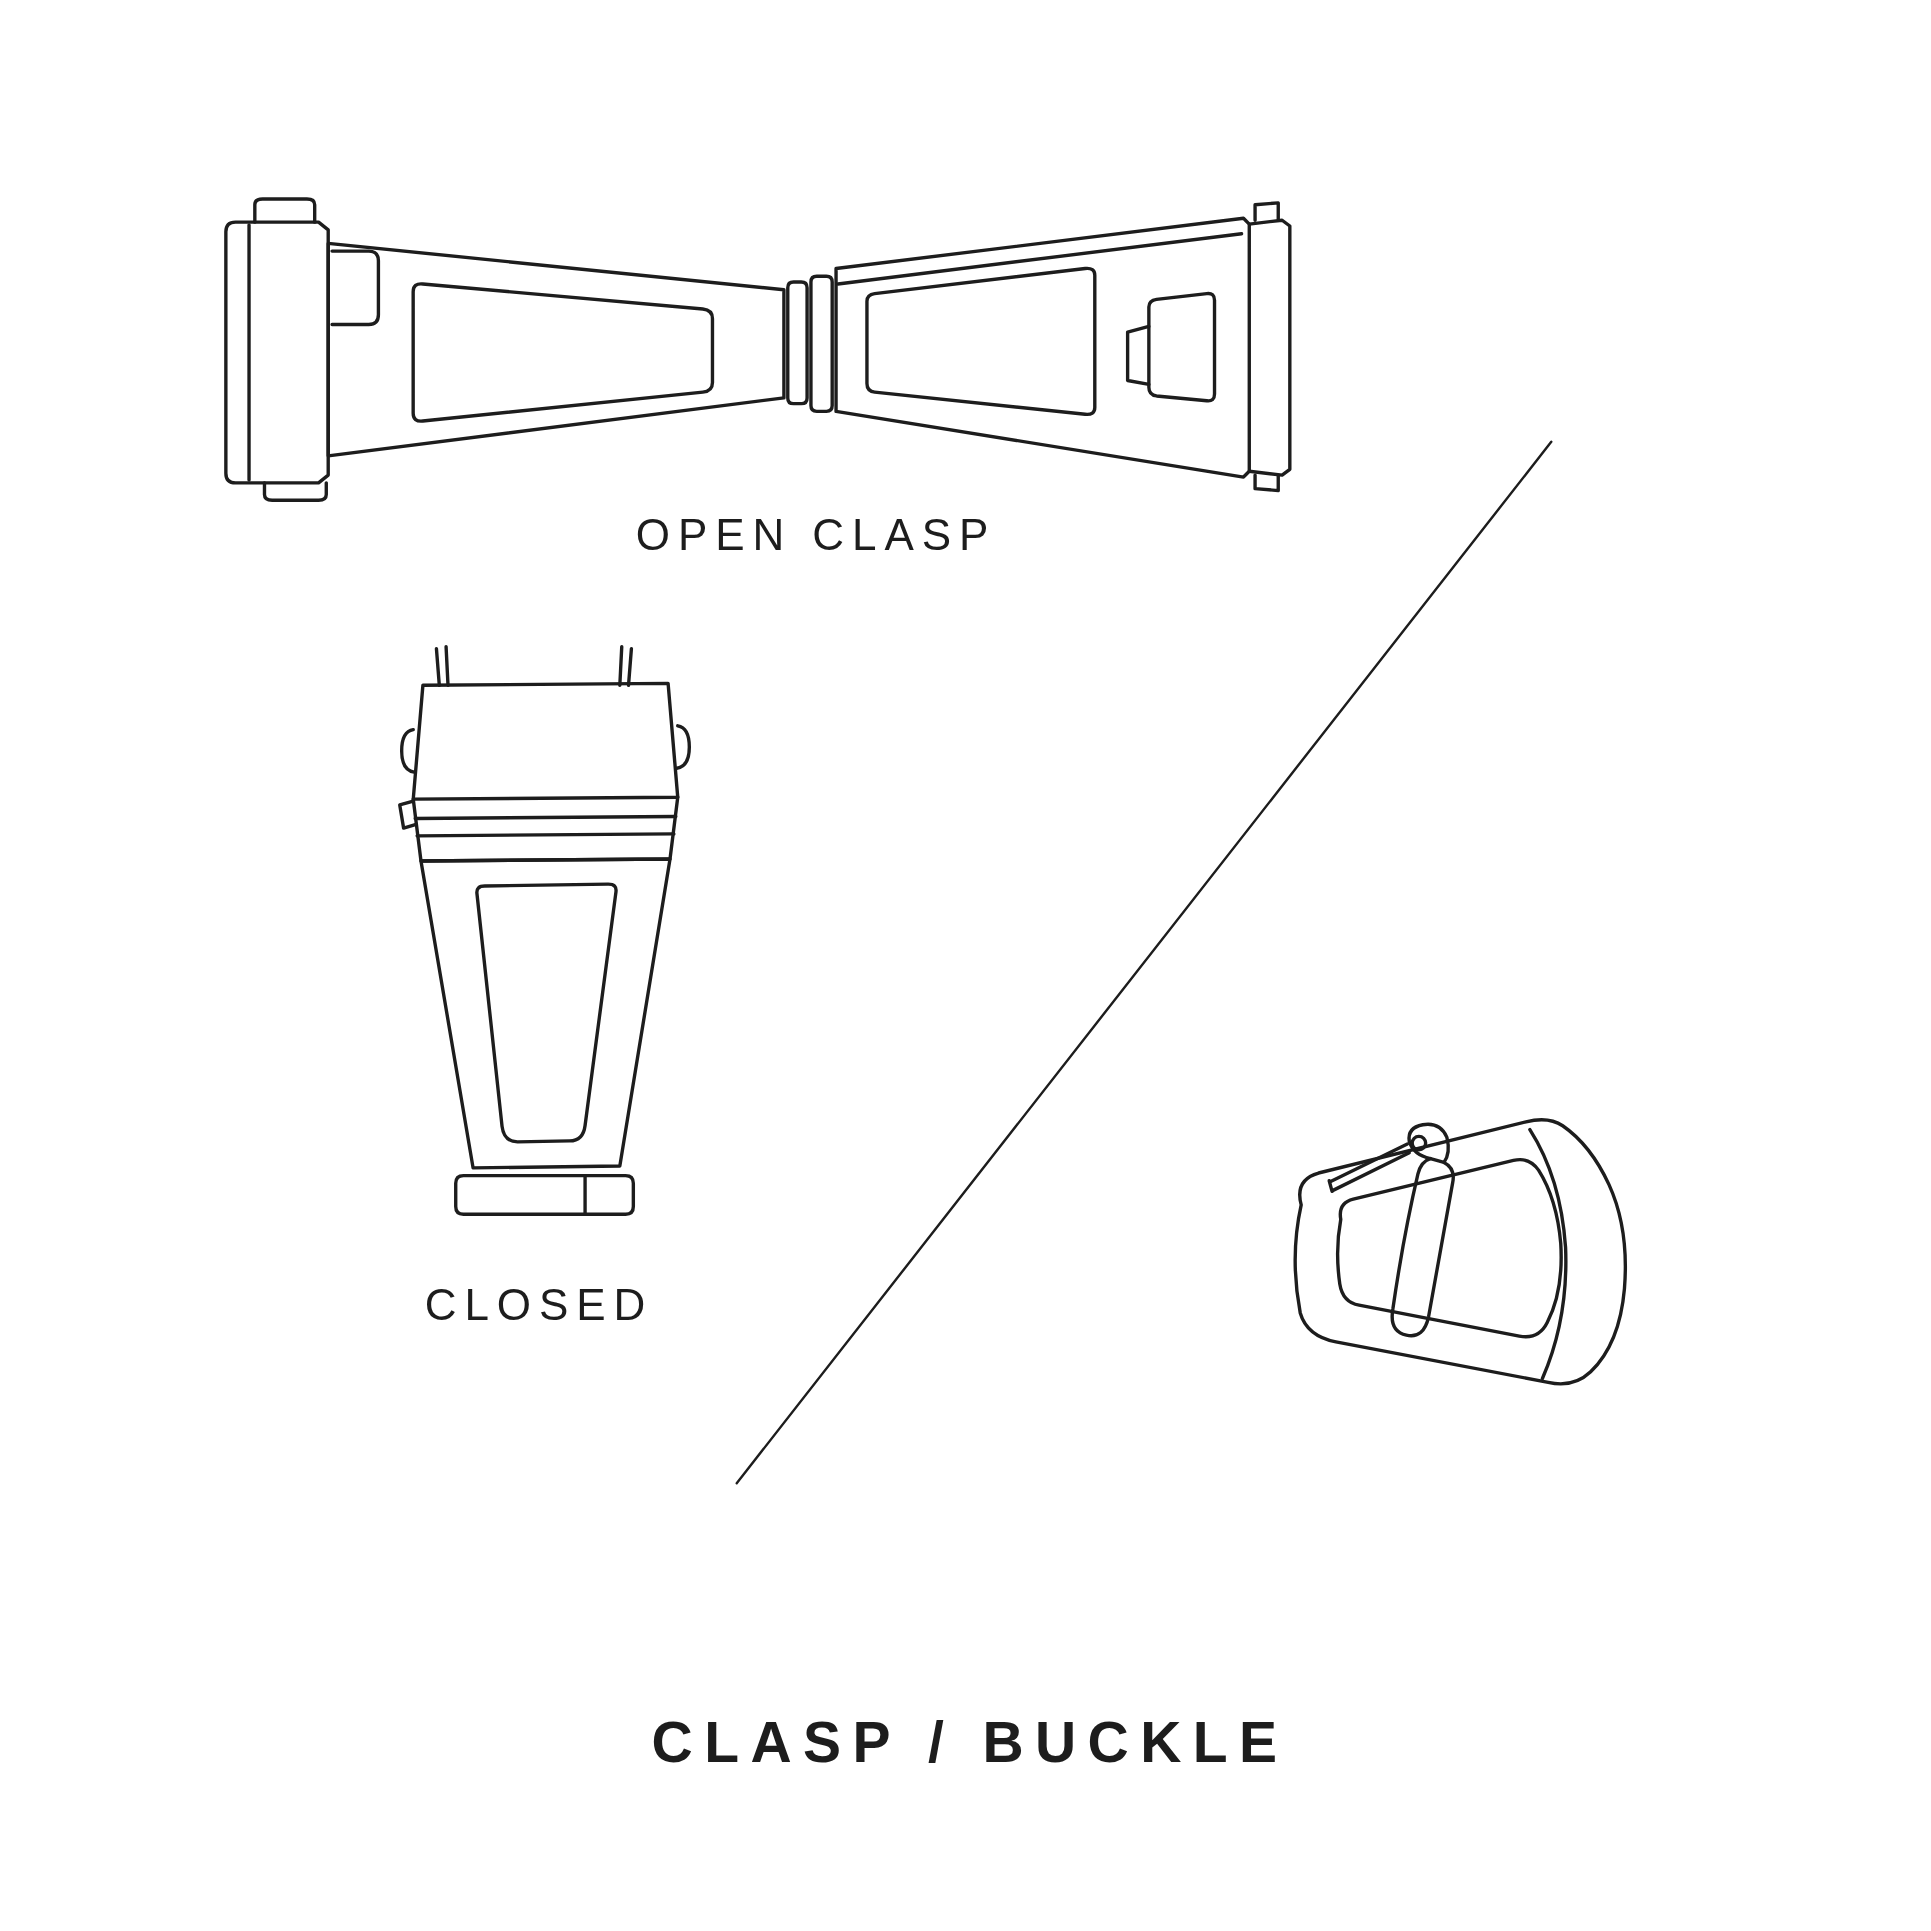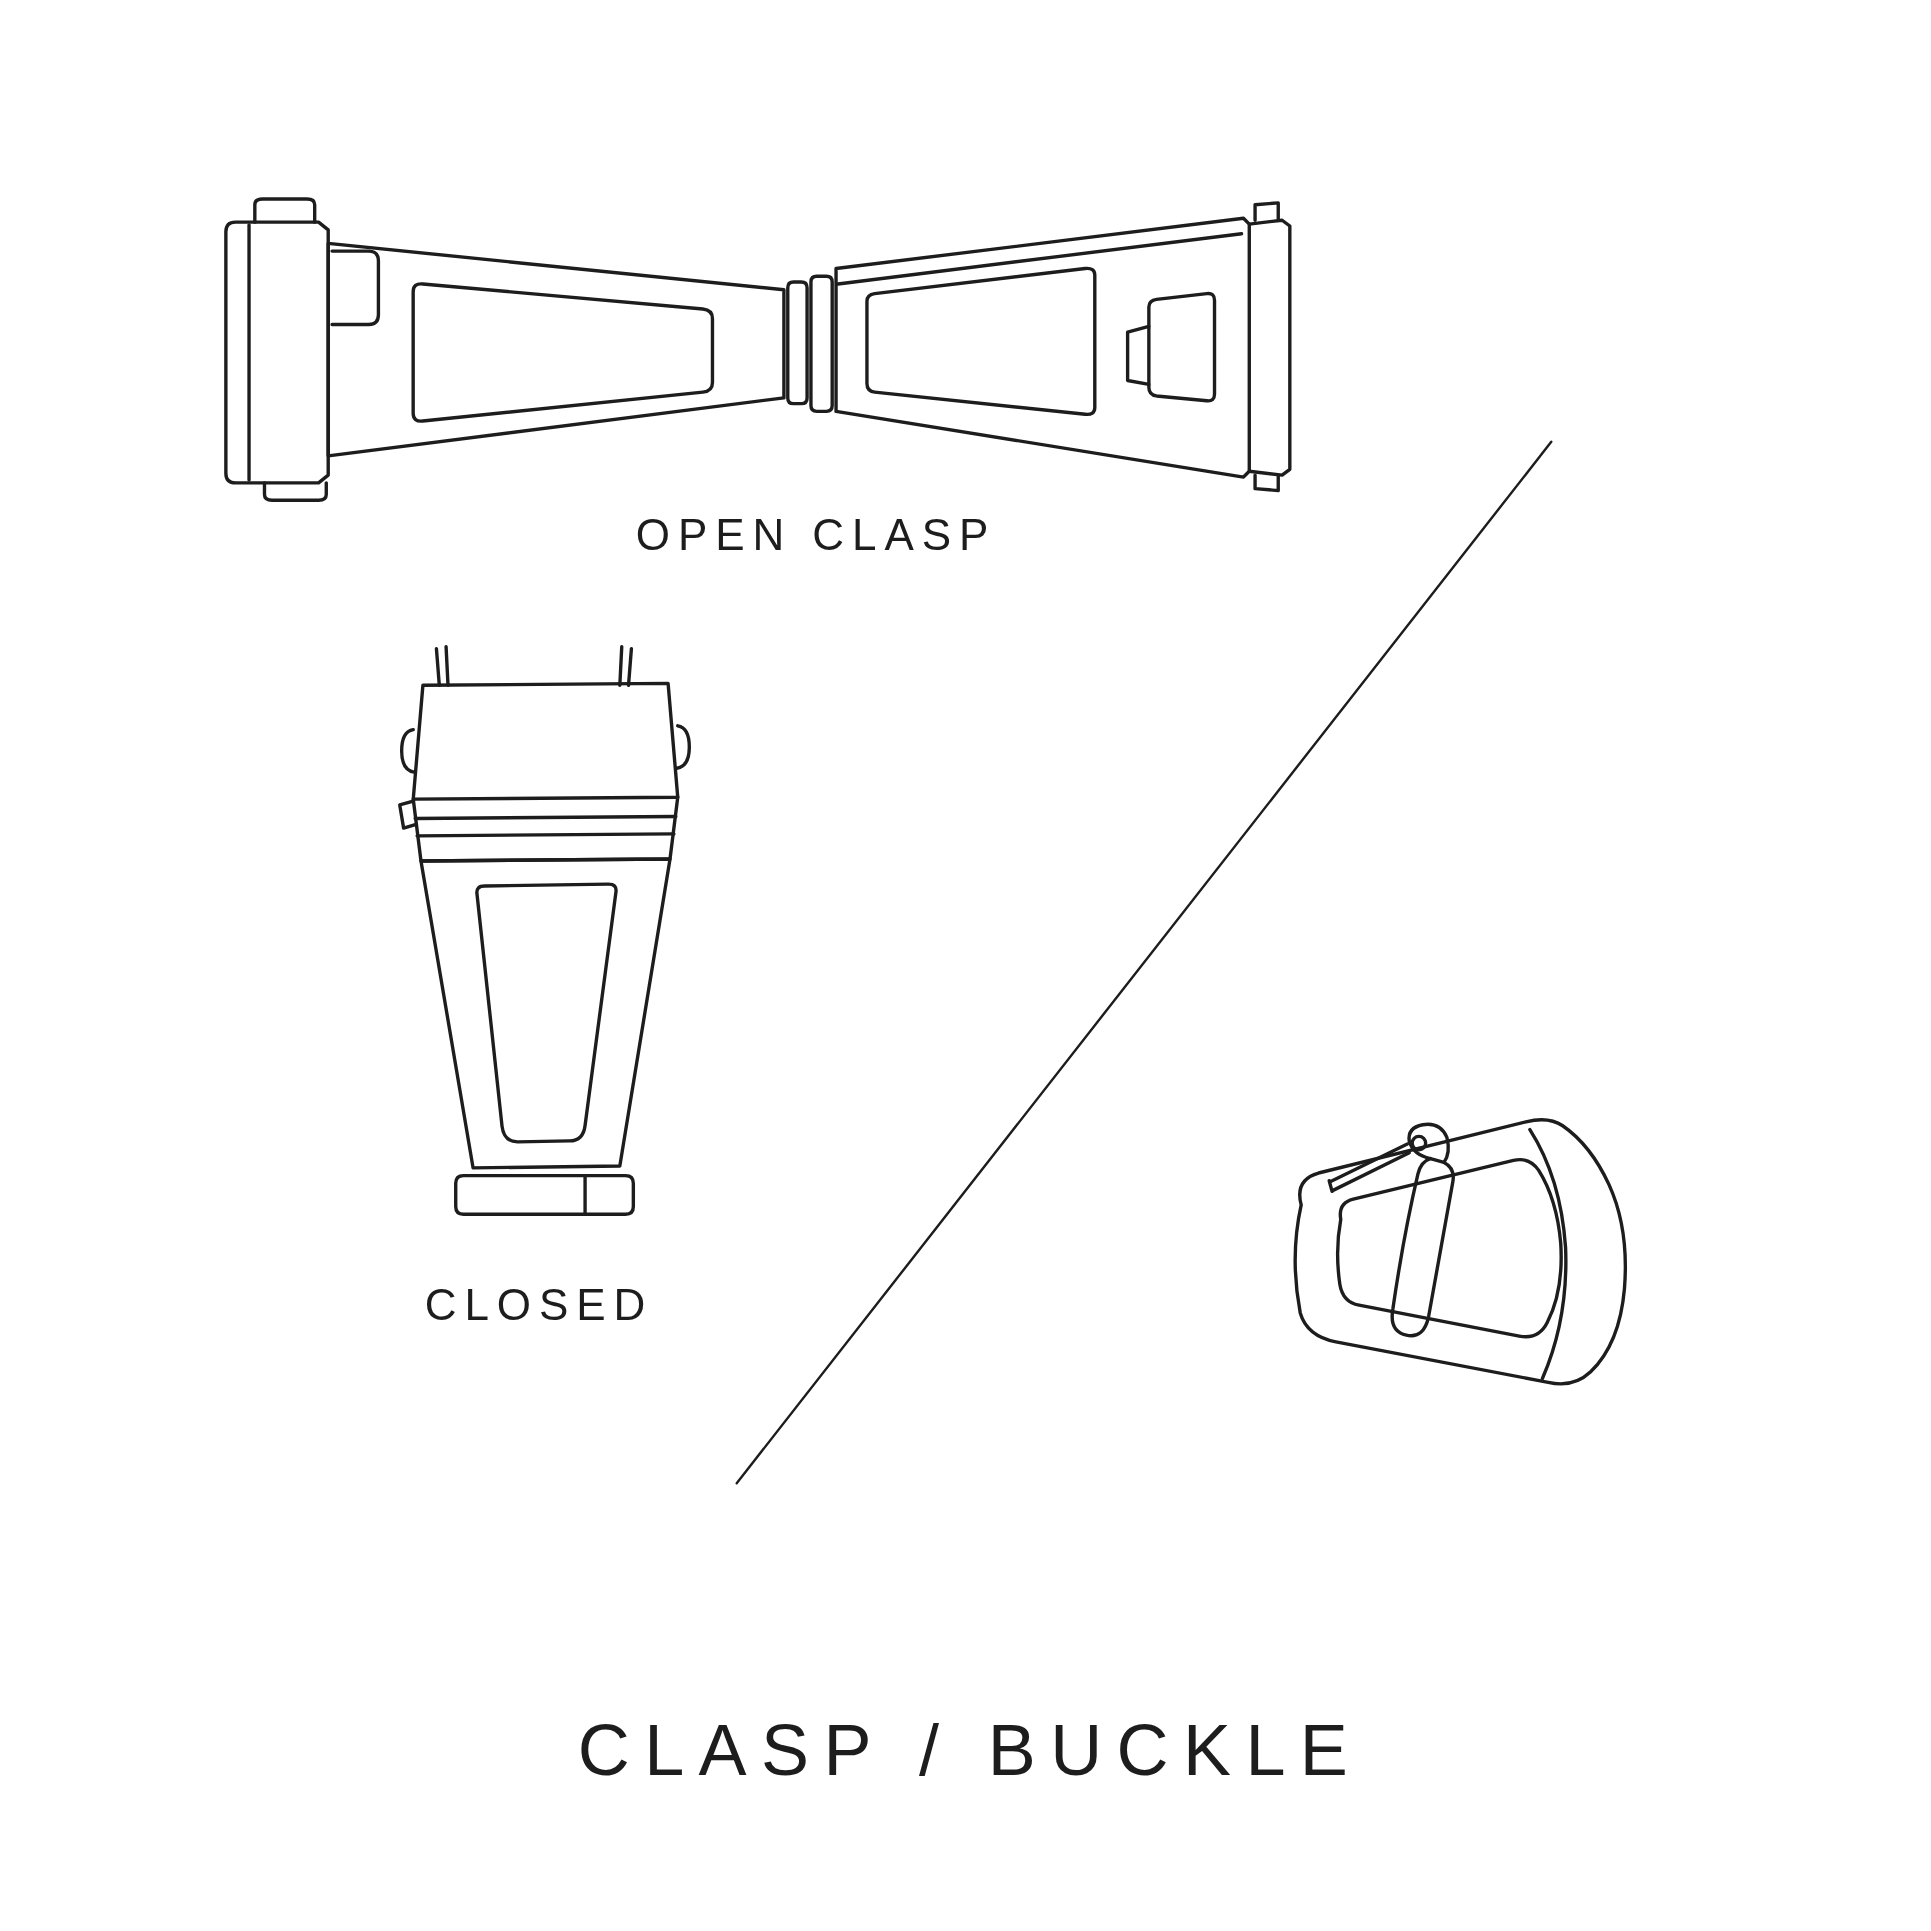--- a/index.html
+++ b/index.html
@@ -29,22 +29,22 @@
     white-space: nowrap;
     font-weight: 500;
     font-size: 44px;
     letter-spacing: 0.18em;
     color: var(--line, #1d1d1d);
   }
   .page-title {
     position: absolute;
     transform: translateX(-50%);
     white-space: nowrap;
-    font-weight: 400;
-    font-size: 72px;
+    font-weight: 700;
+    font-size: 57px;
     letter-spacing: 0.2em;
     color: var(--line, #1d1d1d);
   }
 </style>
 </head>
 <body style="--line: #1d1d1d; --background: #ffffff;">
 
 <div class="illust" style="left:222px; top:193px; width:1091px; height:319px;">
   <svg viewBox="0 0 1130 330">
     <g fill="none" stroke="currentColor" stroke-width="3.5" stroke-linejoin="round" stroke-linecap="round">

